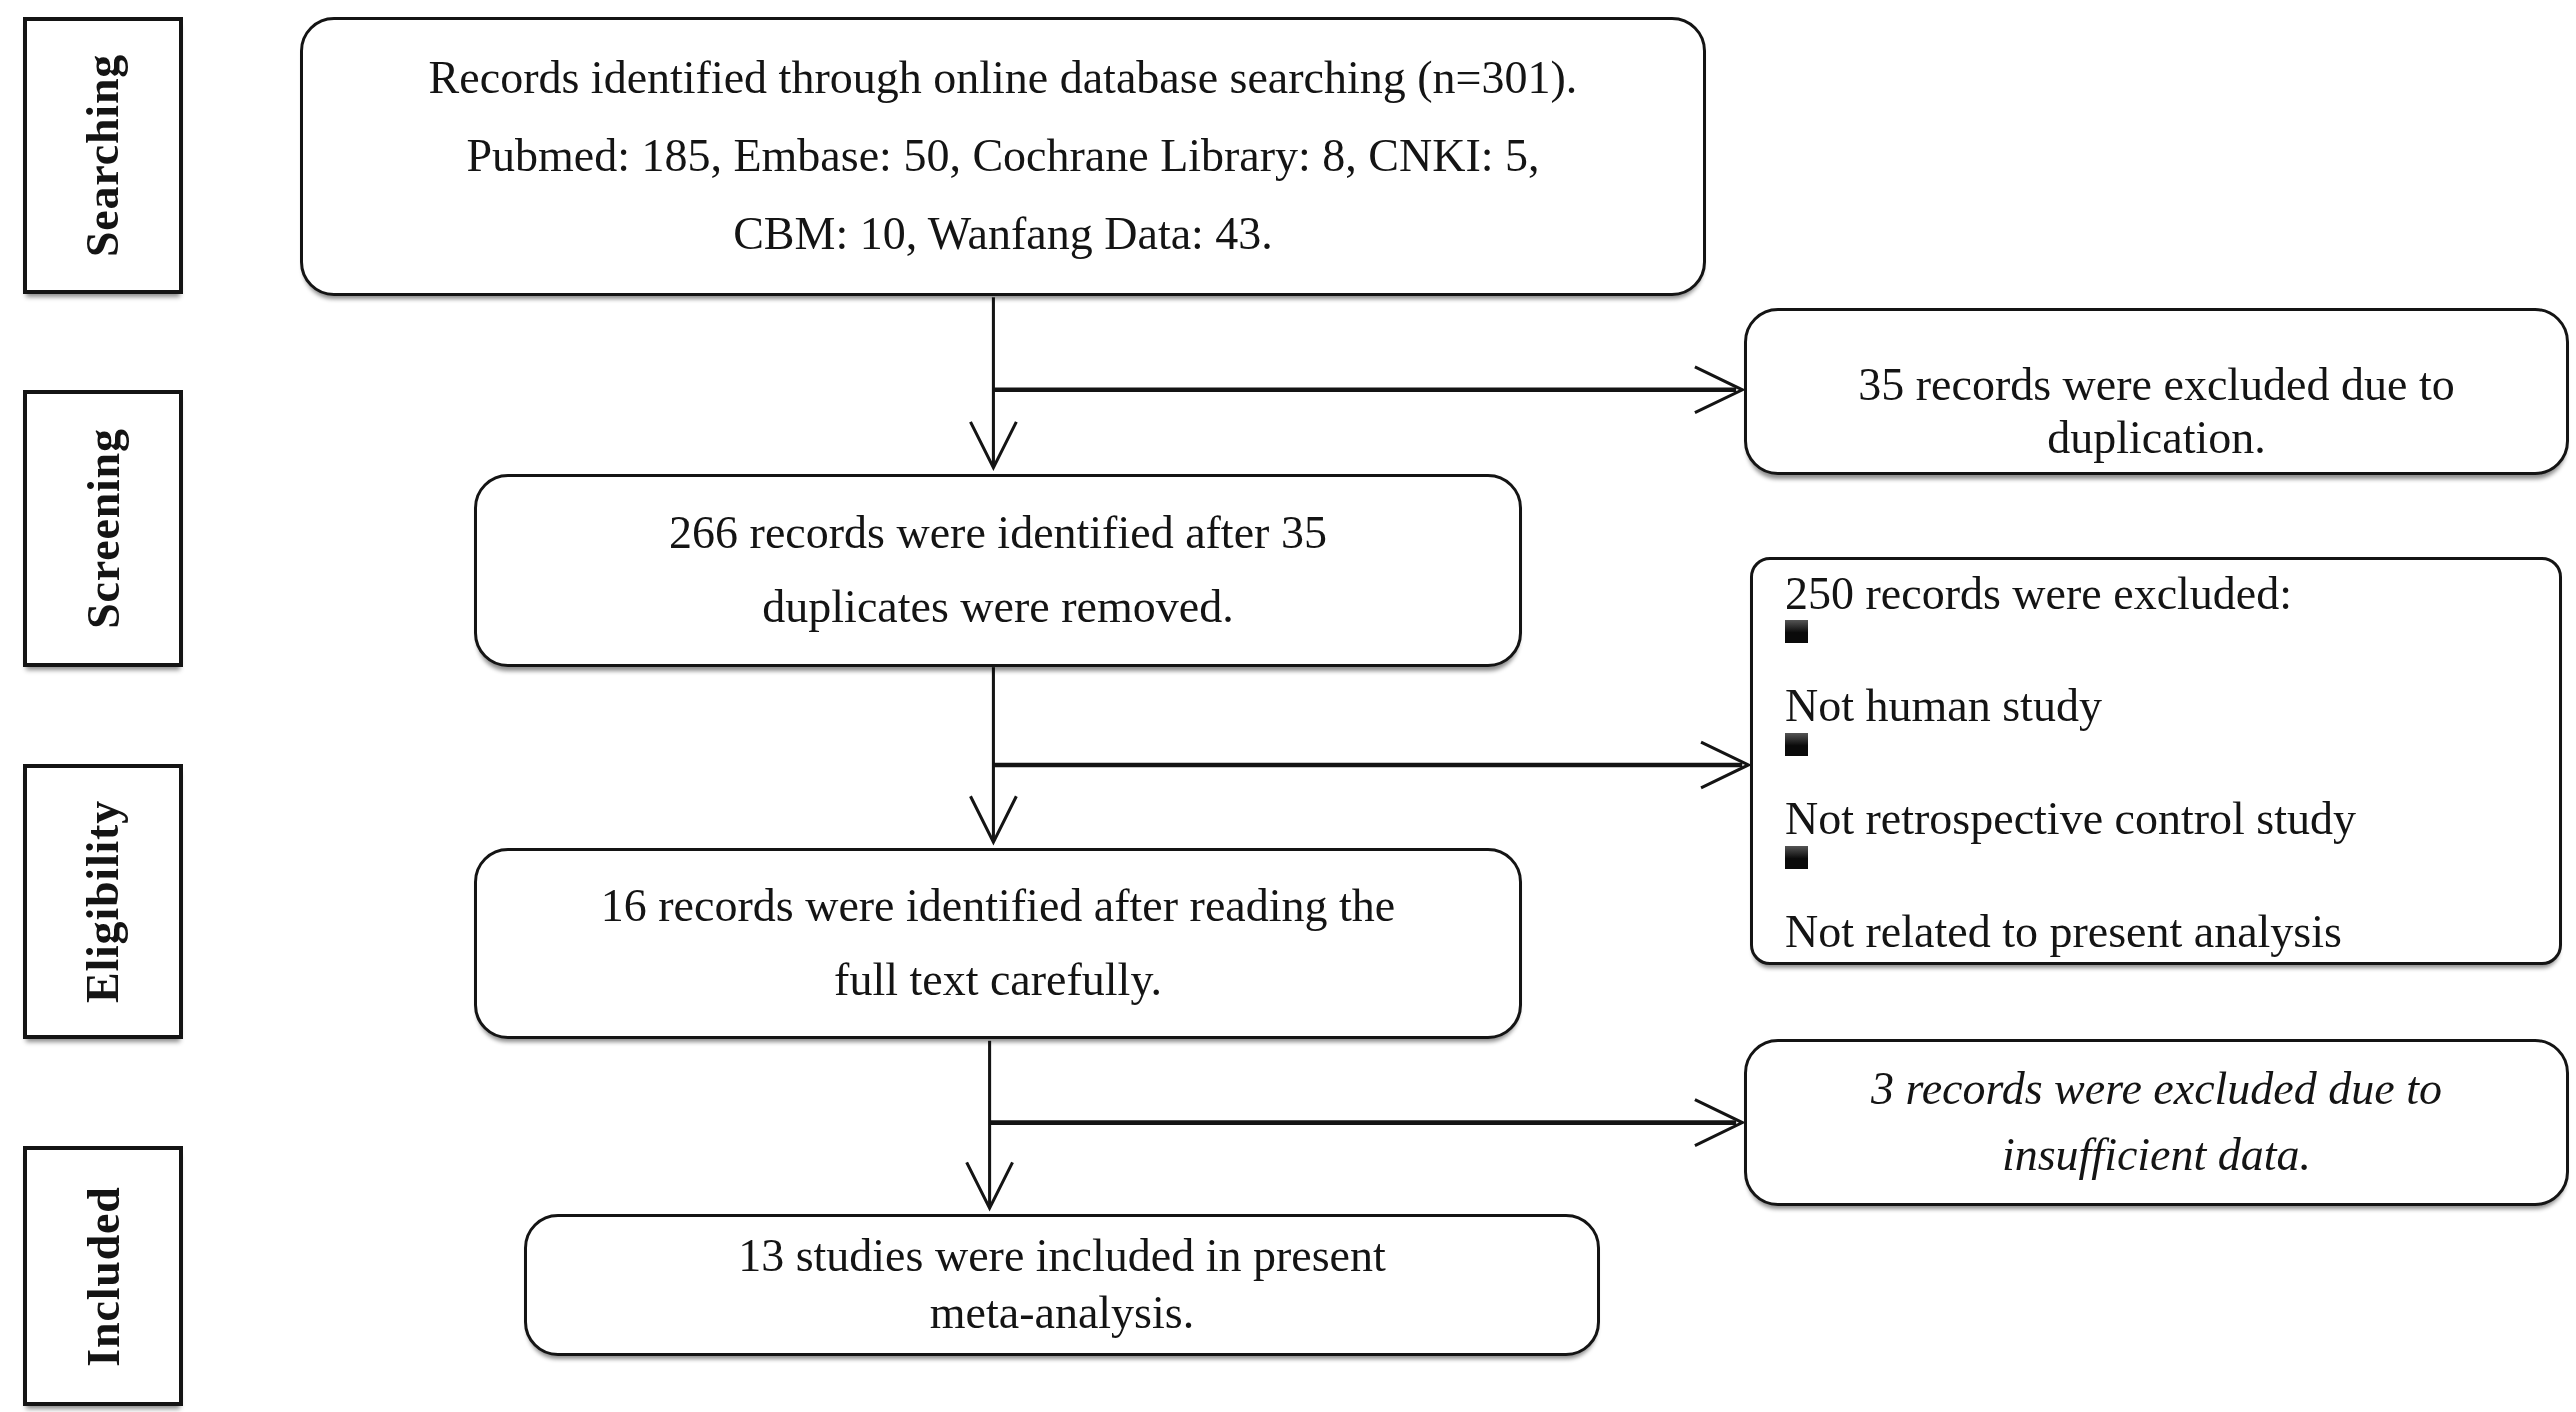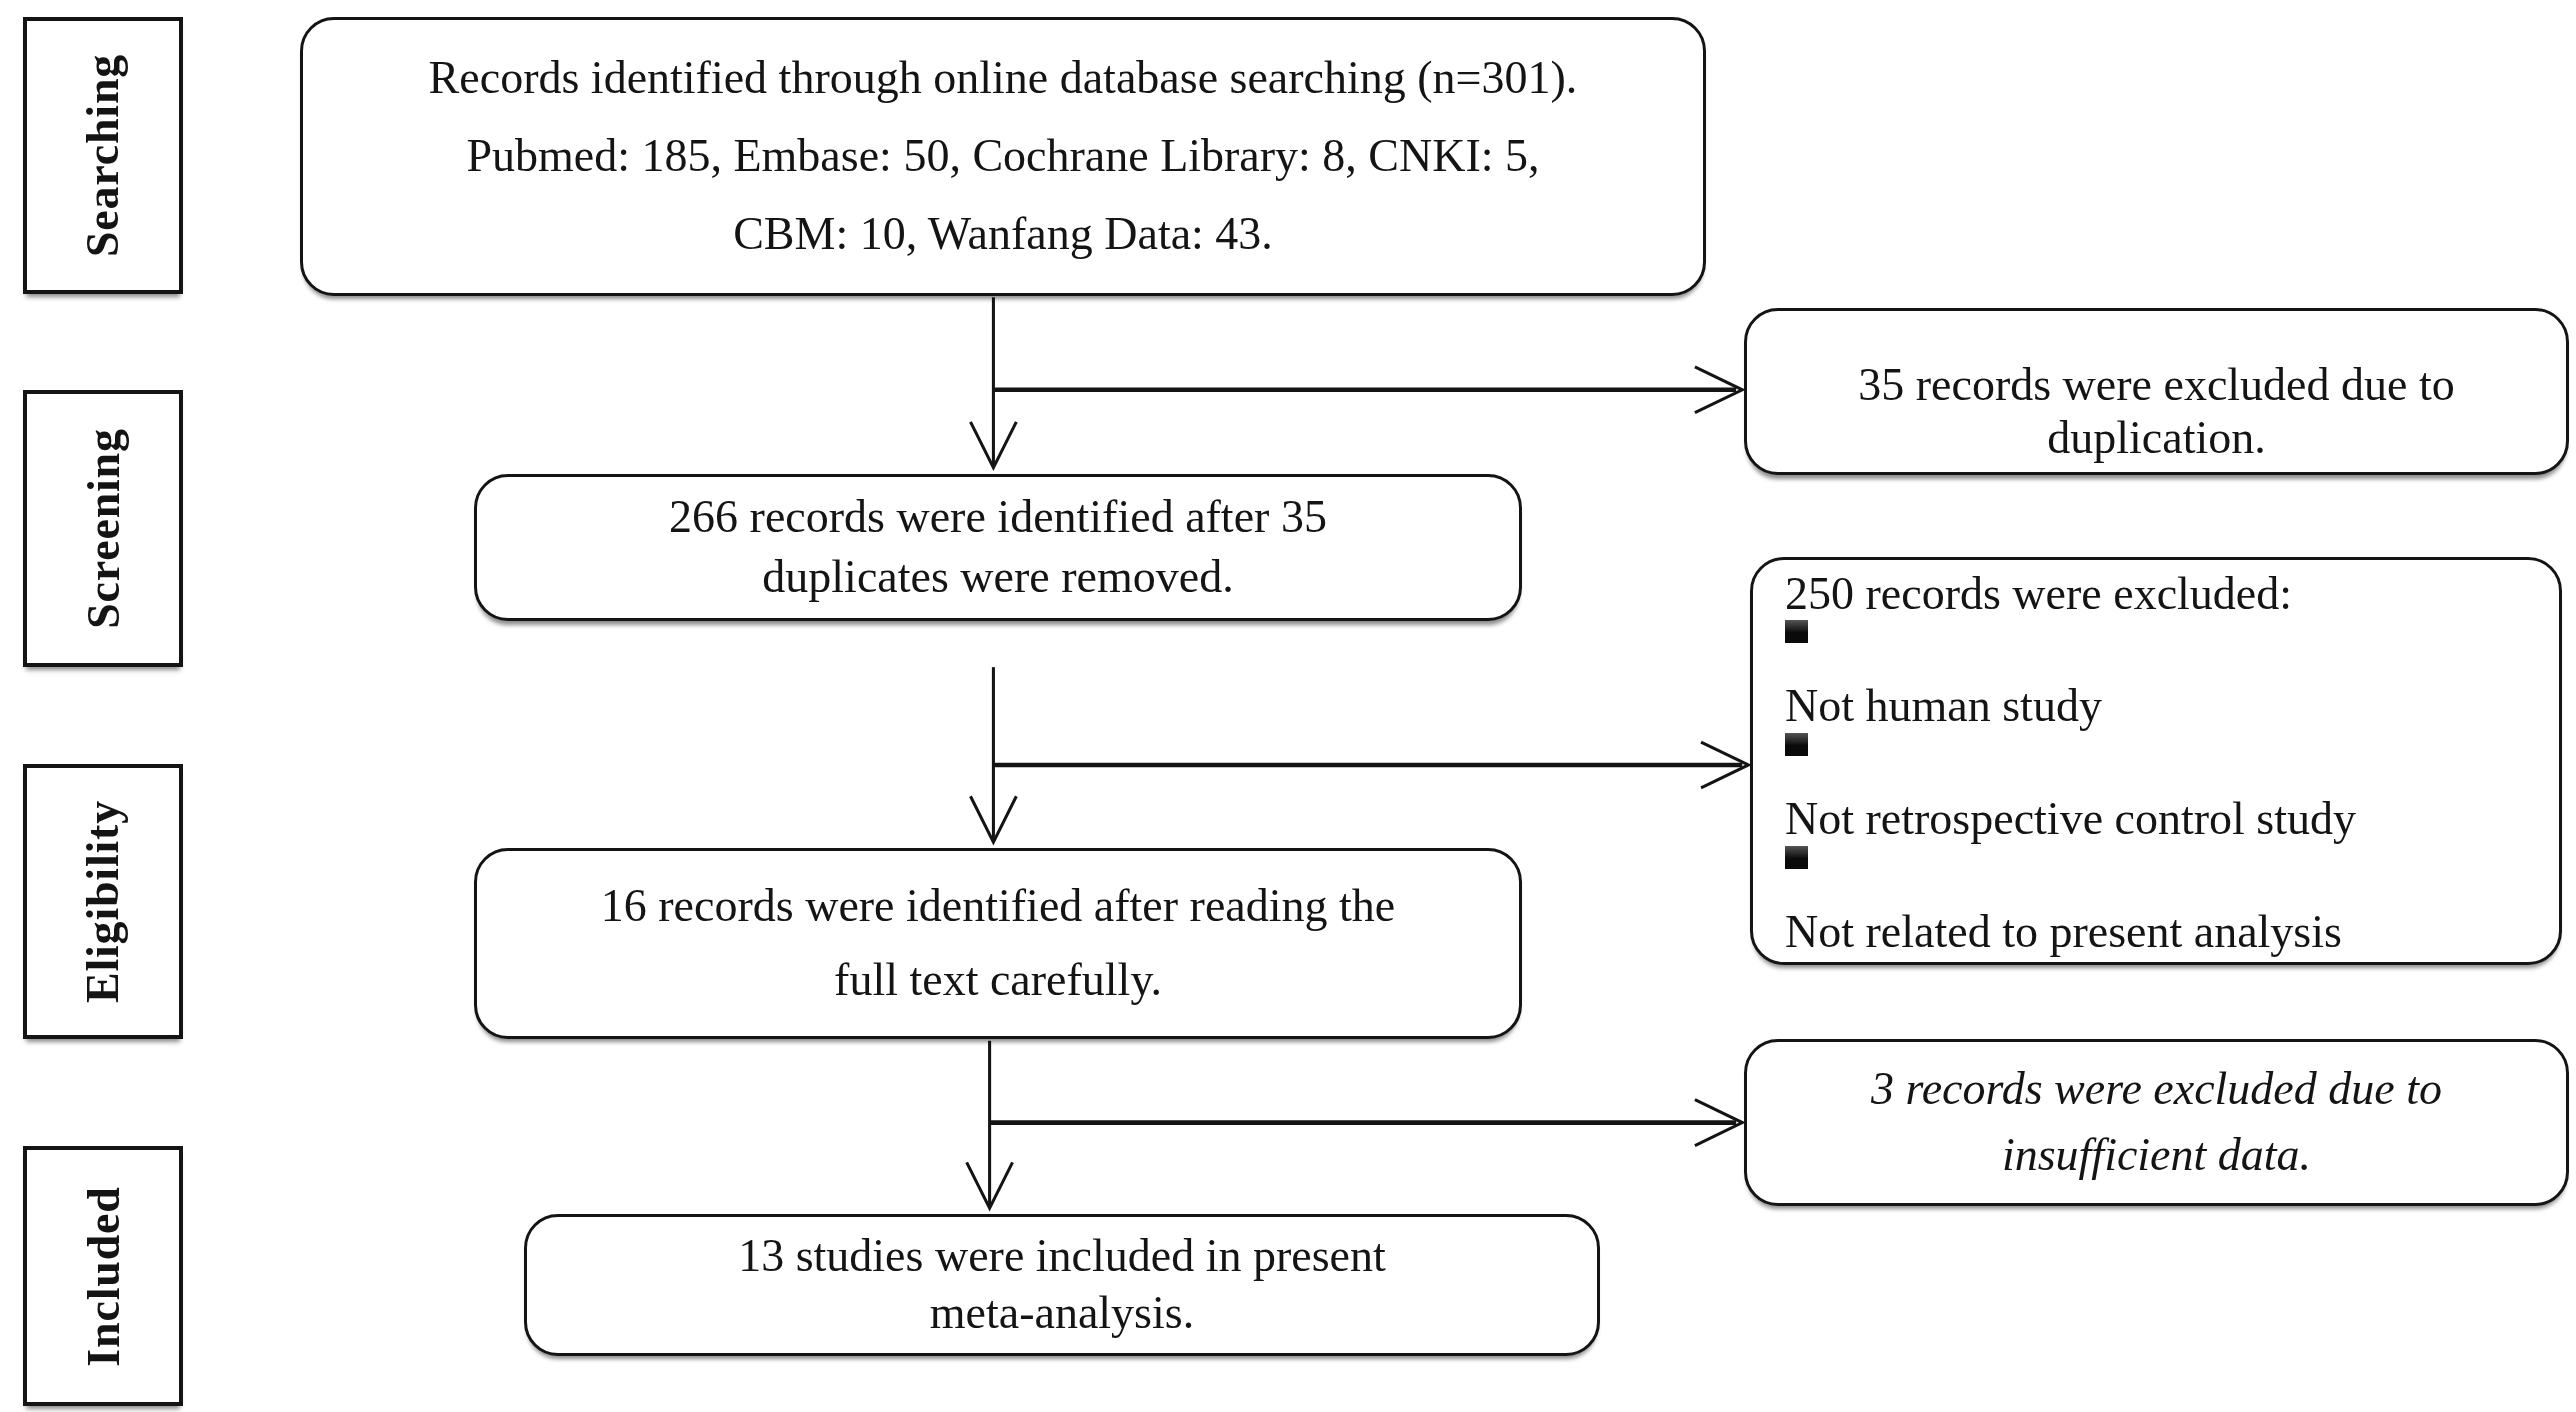--- a/index.html
+++ b/index.html
@@ -112,26 +112,26 @@
     <div>Records identified through online database searching (n=301).</div>
     <div>Pubmed: 185, Embase: 50, Cochrane Library: 8, CNKI: 5,</div>
     <div>CBM: 10, Wanfang Data: 43.</div>
   </div>
 
   <div class="fbox" style="left:1744px;top:308px;width:825px;height:167px;justify-content:flex-end;">
     <div>35 records were excluded due to</div>
     <div>duplication.</div>
   </div>
 
-  <div class="fbox" style="left:474px;top:474px;width:1048px;height:147px;">
+  <div class="fbox" style="left:474px;top:474px;width:1048px;height:193px;">
     <div>266 records were identified after 35</div>
     <div>duplicates were removed.</div>
   </div>
 
-  <div class="fbox left-align" style="left:1750px;top:557px;width:812px;height:408px;">
+  <div class="fbox left-align" style="left:1750px;top:557px;width:812px;height:408px;border-radius:20px;">
     <div>250 records were excluded:</div>
     <div class="bullet-row">
       <span class="bullet-square"></span>
       <span>Not human study</span>
     </div>
     <div class="bullet-row">
       <span class="bullet-square"></span>
       <span>Not retrospective control study</span>
     </div>
     <div class="bullet-row">

